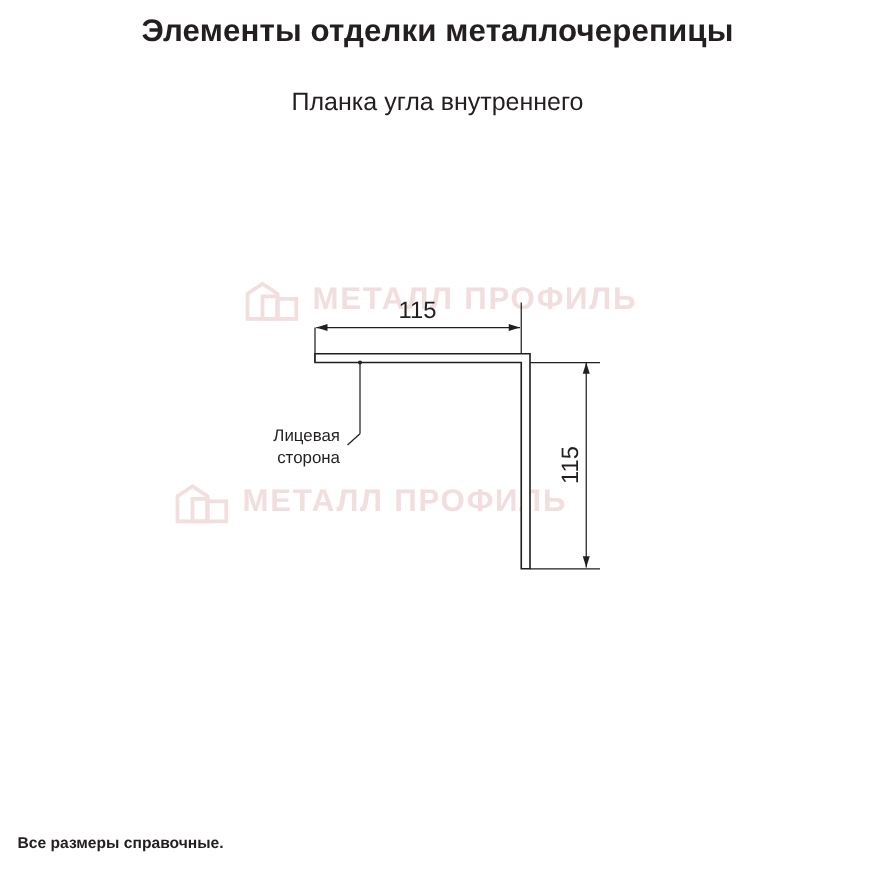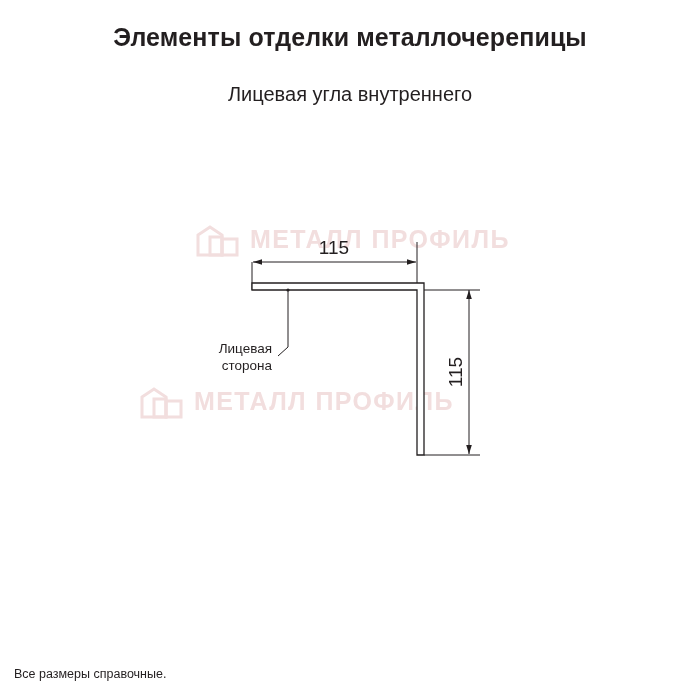--- a/index.html
+++ b/index.html
@@ -17,21 +17,21 @@
   }
   .page {
     position: relative;
     width: 700px;
     height: 700px;
   }
 
   
   .title-block {
     position: absolute;
-    top: 24px;
+    top: 12px;
     left: 0;
     width: 700px;
     text-align: center;
   }
   .main-title {
     font-size: 25px;
     font-weight: bold;
     letter-spacing: 0.1px;
     line-height: 1.1;
     margin: 0;
@@ -87,21 +87,21 @@
 
   
   .footer {
     position: absolute;
     left: 14px;
     bottom: 16px;
     font-size: 12.5px;
     line-height: 1.55;
     color: #231f20;
   }
-  .footer div { white-space: nowrap; }
+  .footer div { white-space: nowrap; font-weight: bold; }
 
   
   .dim-text {
     font-size: 19px;
     fill: #231f20;
     font-family: "Liberation Sans", sans-serif;
   }
   .leader-text {
     font-size: 13.5px;
     fill: #231f20;
@@ -126,21 +126,21 @@
     <svg class="wm-logo" width="44" height="34" viewBox="0 0 44 34">
       <path d="M2 10 L14 2 L26 10 L26 30 L2 30 Z" fill="none" stroke="#f2dede" stroke-width="3"></path>
       <path d="M14 12 L26 12 L26 30 L14 30 Z" fill="none" stroke="#f2dede" stroke-width="3"></path>
       <path d="M26 14 L41 14 L41 30 L26 30 Z" fill="none" stroke="#f2dede" stroke-width="3"></path>
     </svg>
     <span class="wm-text">МЕТАЛЛ ПРОФИЛЬ</span>
   </div>
 
   <div class="title-block">
     <h1 class="main-title">Элементы отделки металлочерепицы</h1>
-    <p class="sub-title">Лицевая угла внутреннего</p>
+    <p class="sub-title">Планка угла внутреннего</p>
   </div>
 
   <div class="drawing">
     <svg width="700" height="340" viewBox="0 0 700 340">
 
       <line x1="252" y1="72" x2="252" y2="100" stroke="#231f20" stroke-width="1"></line>
       <line x1="417" y1="52" x2="417" y2="100" stroke="#231f20" stroke-width="1"></line>
 
       <line x1="253" y1="72" x2="416" y2="72" stroke="#231f20" stroke-width="1"></line>
       <path d="M253 72 L262 69.2 L262 74.8 Z" fill="#231f20"></path>

